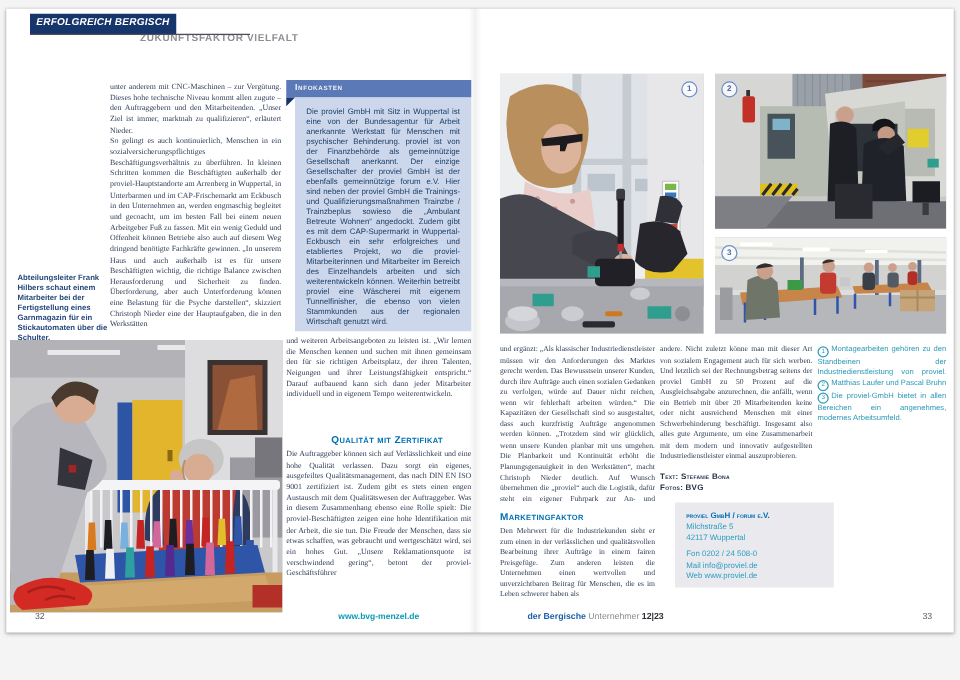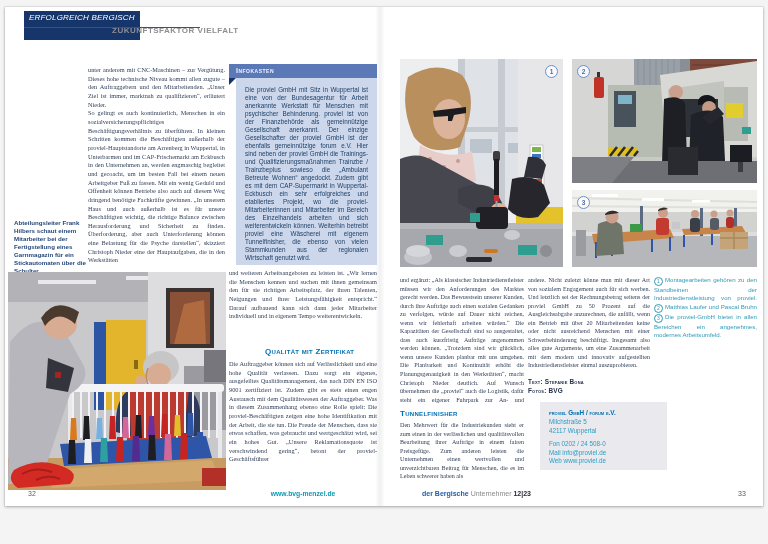--- a/index.html
+++ b/index.html
@@ -5,22 +5,22 @@
   html,body{margin:0;padding:0;}
   body{width:768px;height:544px;background:#f4f4f4;font-family:"Liberation Sans",sans-serif;}
   #spread{position:relative;width:768px;height:544px;overflow:hidden;}
   .sheet{position:absolute;left:5px;top:7px;width:758px;height:499px;background:#ffffff;
          box-shadow:0 1px 3px rgba(0,0,0,.28),0 0 0 1px rgba(0,0,0,.05);}
   .fold{position:absolute;left:375px;top:7px;width:10px;height:499px;
         background:linear-gradient(to right,rgba(0,0,0,0),rgba(0,0,0,.06),rgba(0,0,0,0));}
   .abs{position:absolute;}
 
   
-  .kicker-box{left:24px;top:11px;height:29px;line-height:13px;background:#16356b;color:#ffffff;
-              font-size:8px;font-weight:normal;font-style:italic;padding:0 5px;letter-spacing:.2px;}
+  .kicker-box{left:24px;top:11px;height:17px;line-height:13px;background:#16356b;color:#ffffff;
+              font-size:8px;font-weight:bold;font-style:italic;padding:0 5px;letter-spacing:.2px;}
   .kicker-topic{left:112px;top:24px;height:13px;line-height:13px;color:#8e8e93;
                 font-size:8px;font-weight:bold;letter-spacing:.5px;}
   .kicker-rule{left:24px;top:27px;width:176px;height:1px;background:#4e4e58;}
 
   
   .serifcol{font-family:"Liberation Serif",serif;color:#313f58;text-align:justify;
             hyphens:auto;overflow:hidden;}
   .heading{font-weight:bold;font-variant:small-caps;color:#0070b5;font-size:8px;letter-spacing:.3px;}
 
   
@@ -178,21 +178,21 @@
       <ellipse cx="52" cy="52" rx="17" ry="15" fill="#d8ac92"></ellipse>
       <path d="M33 46 Q47 24 71 40 L67 52 Q50 36 37 54 Z" fill="#4a3a2e"></path>
       <ellipse cx="40" cy="196" rx="11" ry="5" fill="#d8ac92"></ellipse>
       <path d="M6 198 Q30 184 56 195 Q72 201 62 212 L10 216 Q-2 208 6 198 Z" fill="#d32a24"></path>
       <path d="M14 202 q14 -8 30 -2 M28 208 q12 -6 24 -1" stroke="#a81e1a" stroke-width="2" fill="none"></path>
       <rect x="194" y="196" width="24" height="18" fill="#b23028"></rect>
     </svg>
   </div>
 
   <div class="abs serifcol rp-col1">und ergänzt: „Als klassischer Industriedienstleister müssen wir den Anforderungen des Marktes gerecht werden. Das Bewusstsein unserer Kunden, durch ihre Aufträge auch einen sozialen Gedanken zu verfolgen, würde auf Dauer nicht reichen, wenn wir fehlerhaft arbeiten würden.“ Die Kapazitäten der Gesellschaft sind so ausgestaltet, dass auch kurzfristig Aufträge angenommen werden können. „Trotzdem sind wir glücklich, wenn unsere Kunden planbar mit uns umgehen. Die Planbarkeit und Kontinuität erhöht die Planungsgenauigkeit in den Werkstätten“, macht Christoph Nieder deutlich. Auf Wunsch übernehmen die „proviel“ auch die Logistik, dafür steht ein eigener Fuhrpark zur An- und Ablieferung zur Verfügung.</div>
-  <div class="abs heading rp-marketing-h">Tunnelfinisher</div>
+  <div class="abs heading rp-marketing-h">Marketingfaktor</div>
   <div class="abs serifcol rp-marketing">Den Mehrwert für die Industriekunden sieht er zum einen in der verlässlichen und qualitätsvollen Bearbeitung ihrer Aufträge in einem fairen Preisgefüge. Zum anderen leisten die Unternehmen einen wertvollen und unverzichtbaren Beitrag für Menschen, die es im Leben schwerer haben als</div>
   <div class="abs serifcol rp-col2">andere. Nicht zuletzt könne man mit dieser Art von sozialem Engagement auch für sich werben. Und letztlich sei der Rechnungsbetrag seitens der proviel GmbH zu 50 Prozent auf die Ausgleichsabgabe anzurechnen, die anfällt, wenn ein Betrieb mit über 20 Mitarbeitenden keine oder nicht ausreichend Menschen mit einer Schwerbehinderung beschäftigt. Insgesamt also alles gute Argumente, um eine Zusammenarbeit mit dem modern und innovativ aufgestellten Industriedienstleister einmal auszuprobieren.</div>
 
   <div class="abs credits">
     <div>Text: Stefanie Bona</div>
     <div>Fotos: BVG</div>
   </div>
 
   <div class="abs contact">
     <div class="contact-title">proviel GmbH / forum e.V.</div>

